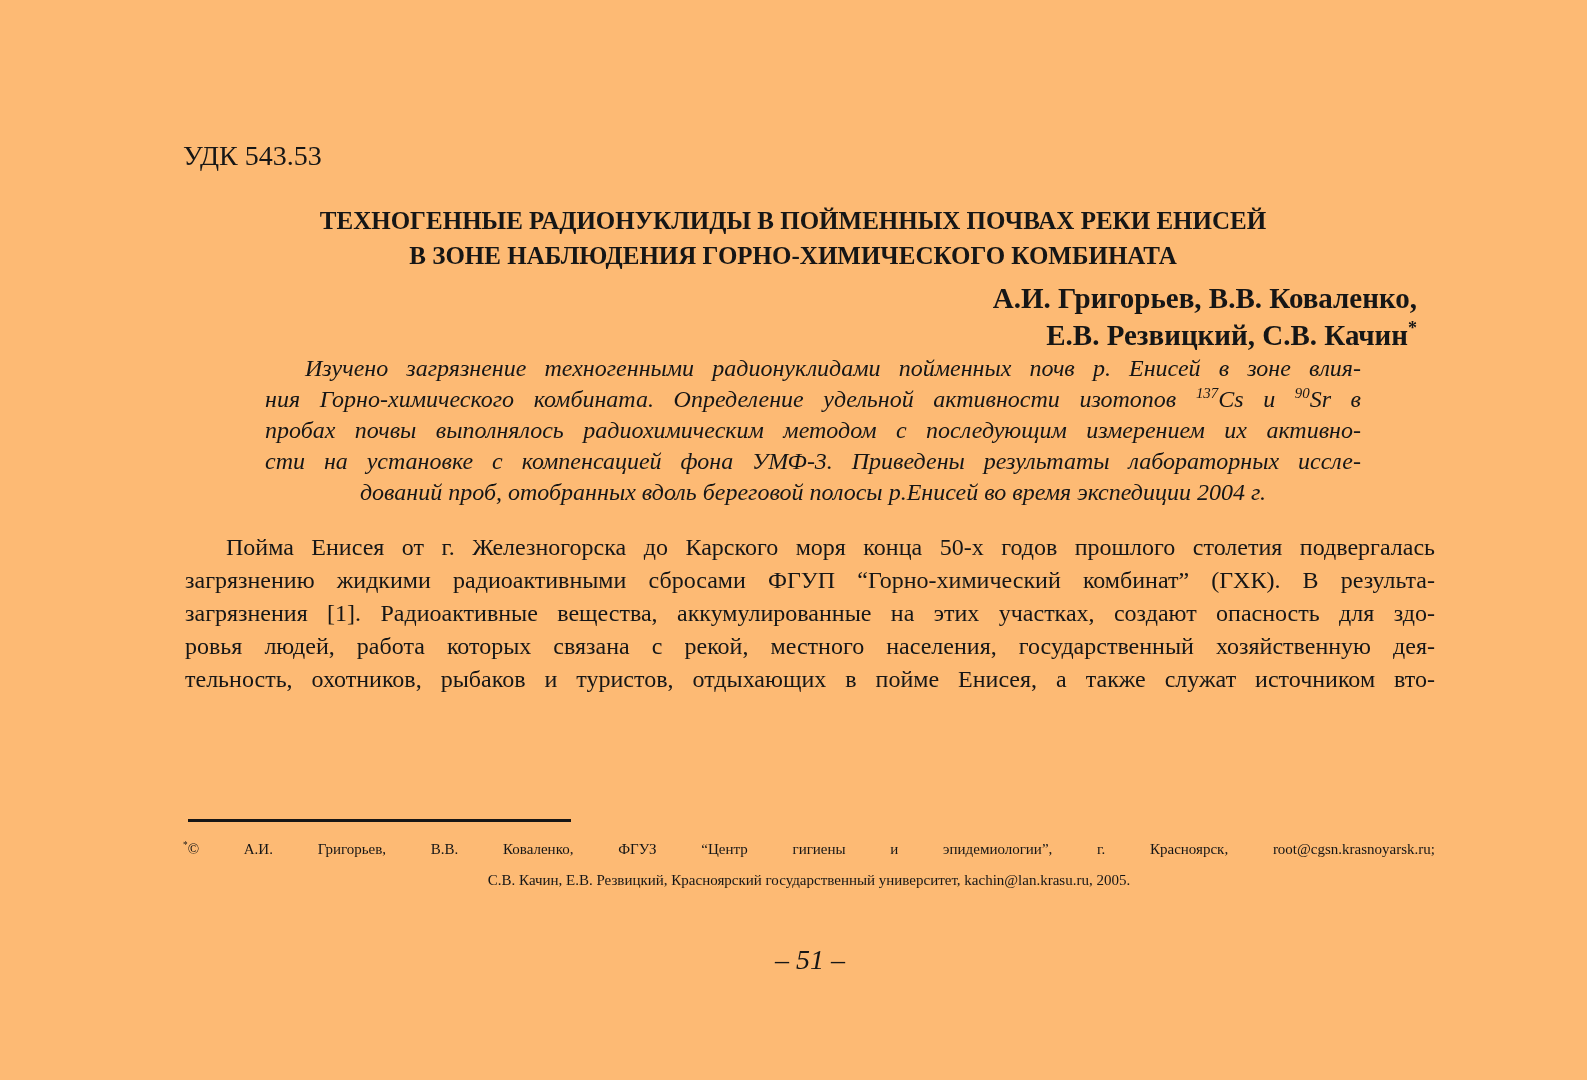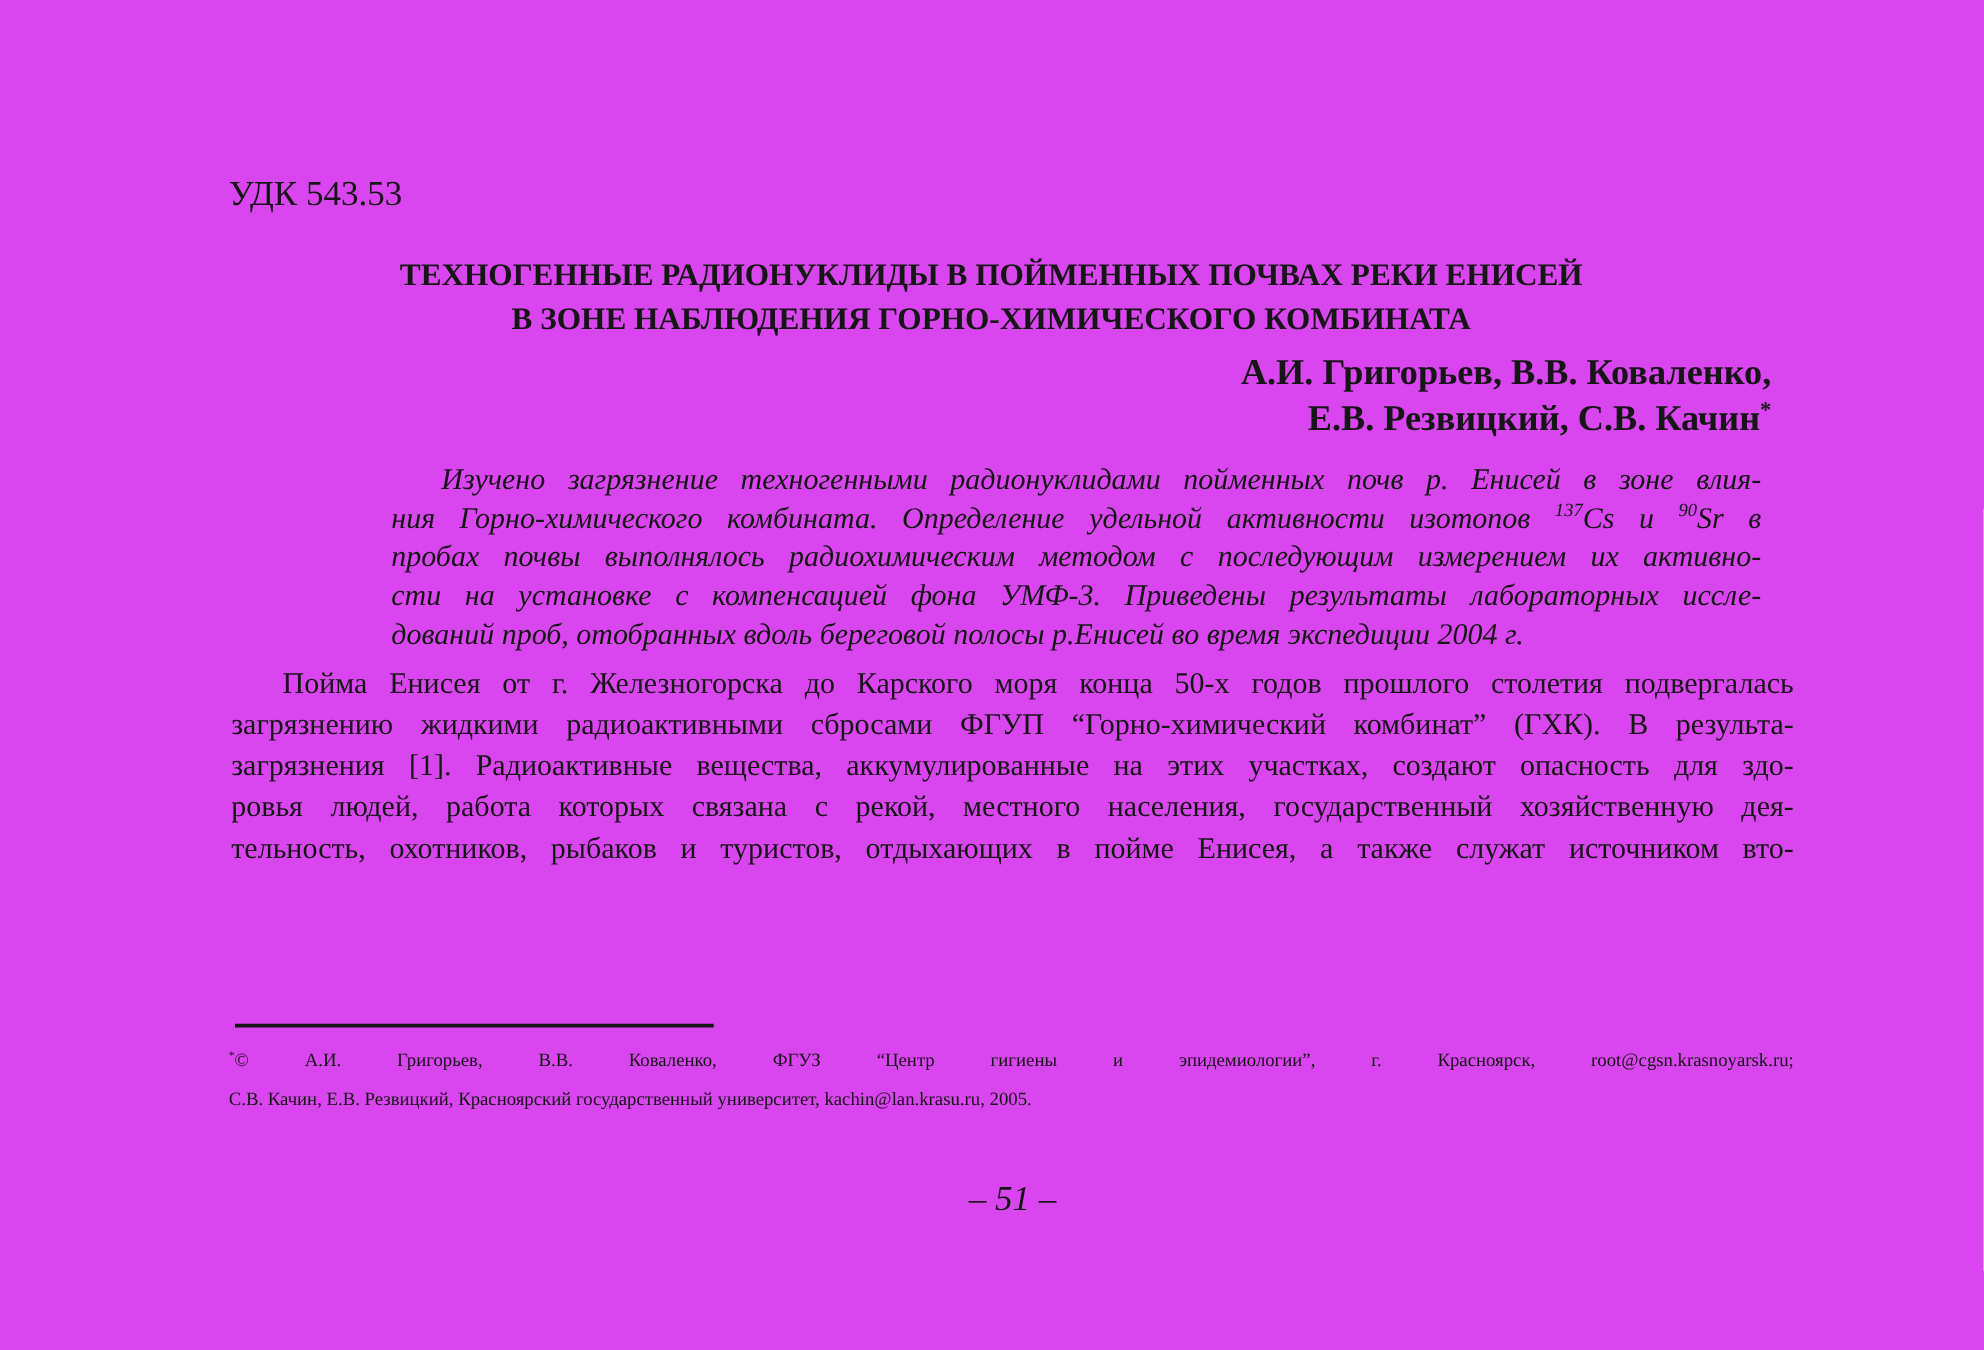--- a/index.html
+++ b/index.html
@@ -1,20 +1,20 @@
 <!DOCTYPE html>
 <html><head>
 <meta charset="utf-8">
 <style>
   html, body { margin: 0; padding: 0; background: #ffffff; }
   #page {
     position: relative;
     width: 1587px;
     height: 1080px;
-    background: #d946ef;
+    background: #fdba74;
     color: #161616;
     font-family: "Liberation Serif", serif;
     overflow: hidden;
   }
   .abs { position: absolute; }
 
   #udc {
     left: 183px; top: 140px;
     font-size: 28px;
   }
@@ -26,25 +26,24 @@
     line-height: 35px;
   }
   #authors {
     left: 185px; top: 280px; width: 1232px;
     text-align: right;
     font-weight: bold;
     font-size: 29px;
     line-height: 37px;
   }
   #abstract {
-    left: 265px; top: 369px; width: 1096px;
+    left: 265px; top: 353px; width: 1096px;
     font-style: italic;
     font-size: 24px;
     line-height: 31px;
-    margin-left: 48px;
   }
   #body-text {
     left: 185px; top: 531px; width: 1250px;
     font-size: 24px;
     line-height: 33px;
   }
   #footnote-rule {
     left: 188px; top: 819px; width: 383px; height: 3px;
     background: #161616;
   }
@@ -54,21 +53,21 @@
     line-height: 31px;
   }
   #page-number {
     left: 185px; top: 944px; width: 1250px;
     text-align: center;
     font-style: italic;
     font-size: 28px;
   }
 
   .jline { text-align: justify; text-align-last: justify; }
-  .jlast { text-align: left; }
+  .jlast { text-align: center; }
   .ind40 { padding-left: 40px; }
   .ind41 { padding-left: 41px; }
   sup.sp {
     font-size: 62%;
     vertical-align: super;
     line-height: 0;
   }
 </style>
 </head>
 <body>

